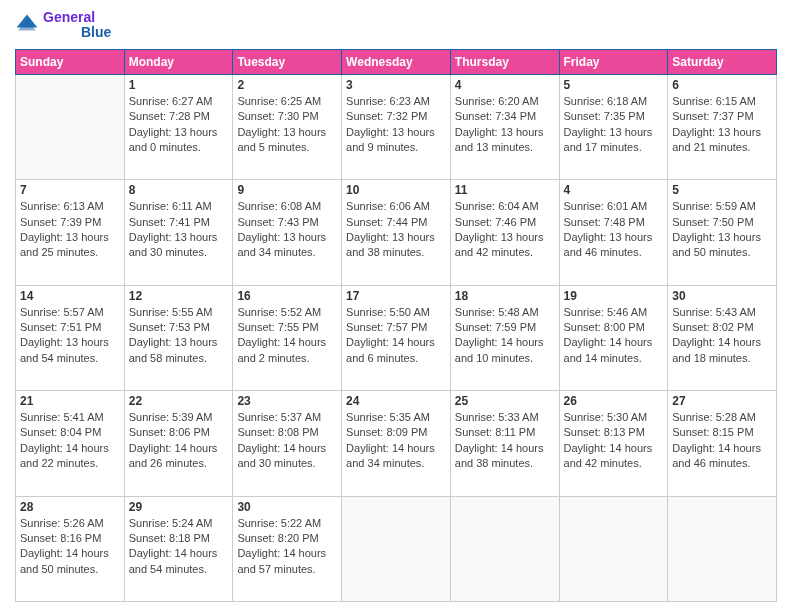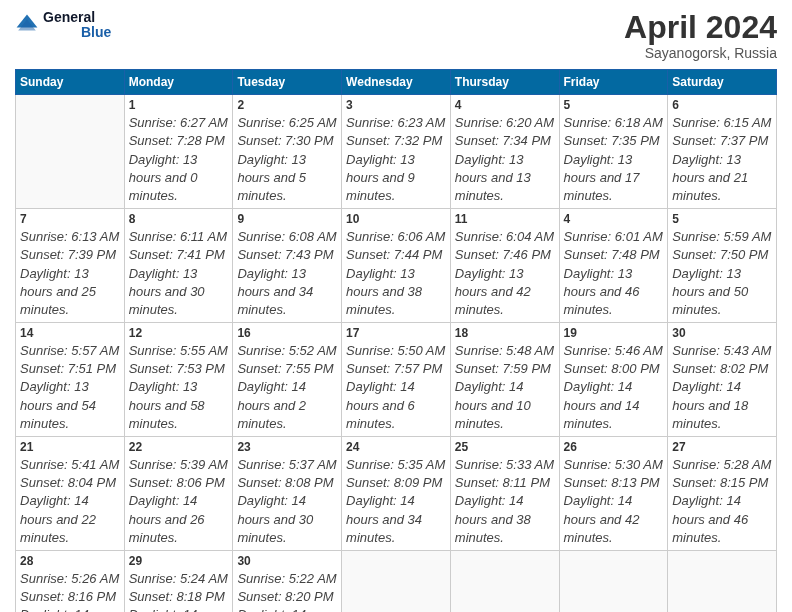--- a/index.html
+++ b/index.html
@@ -29,21 +29,21 @@
       gap: 4px;
     }
     .logo-text {
       display: flex;
       flex-direction: column;
       line-height: 1.1;
     }
     .logo-general {
       font-size: 14px;
       font-weight: bold;
-      color: #0f172a;
+      color: #6d28d9;
     }
     .logo-blue {
       font-size: 14px;
       font-weight: bold;
       color: #1a5fa8;
       margin-left: 38px;
     }
     .logo-icon {
       width: 24px;
       height: 24px;
@@ -62,21 +62,21 @@
       color: #555;
     }
     .calendar {
       flex: 1;
       border: 1px solid #ccc;
       border-collapse: collapse;
       width: 100%;
       table-layout: fixed;
     }
     .calendar th {
-      background: #0369a1;
+      background: #ec4899;
       color: #fff;
       font-size: 12px;
       font-weight: bold;
       padding: 5px 4px;
       text-align: left;
       border: 1px solid #1a5fa8;
     }
     .calendar td {
       border: 1px solid #ccc;
       vertical-align: top;
@@ -89,45 +89,40 @@
     .calendar td.empty {
       background: #f9f9f9;
     }
     .day-num {
       font-size: 12px;
       font-weight: bold;
       color: #333;
       margin-bottom: 2px;
     }
     .day-info {
-      font-size: 13px;
+      font-size: 11px;
       color: #444;
       line-height: 1.4;
-      font-style: italic;
     }
   </style>
 </head>
 <body>
 
 <div class="page">
   <div class="header">
     <div class="logo">
       <svg class="logo-icon" viewBox="0 0 30 30" xmlns="http://www.w3.org/2000/svg">
         <polygon points="15,2 28,18 2,18" fill="#2271b3"></polygon>
         <polygon points="15,8 26,22 4,22" fill="#1a5fa8" opacity="0.5"></polygon>
       </svg>
       <div class="logo-text">
         <span class="logo-general">General</span>
         <span class="logo-blue">Blue</span>
       </div>
     </div>
-    <div class="title-area">
-      <div class="main-title">April 2024</div>
-      <div class="subtitle">Sayanogorsk, Russia</div>
-    </div>
   </div>
 
   <table class="calendar">
     <thead>
       <tr id="header-row">
       <th>Sunday</th>
           <th>Monday</th>
           <th>Tuesday</th>
           <th>Wednesday</th>
           <th>Thursday</th>

